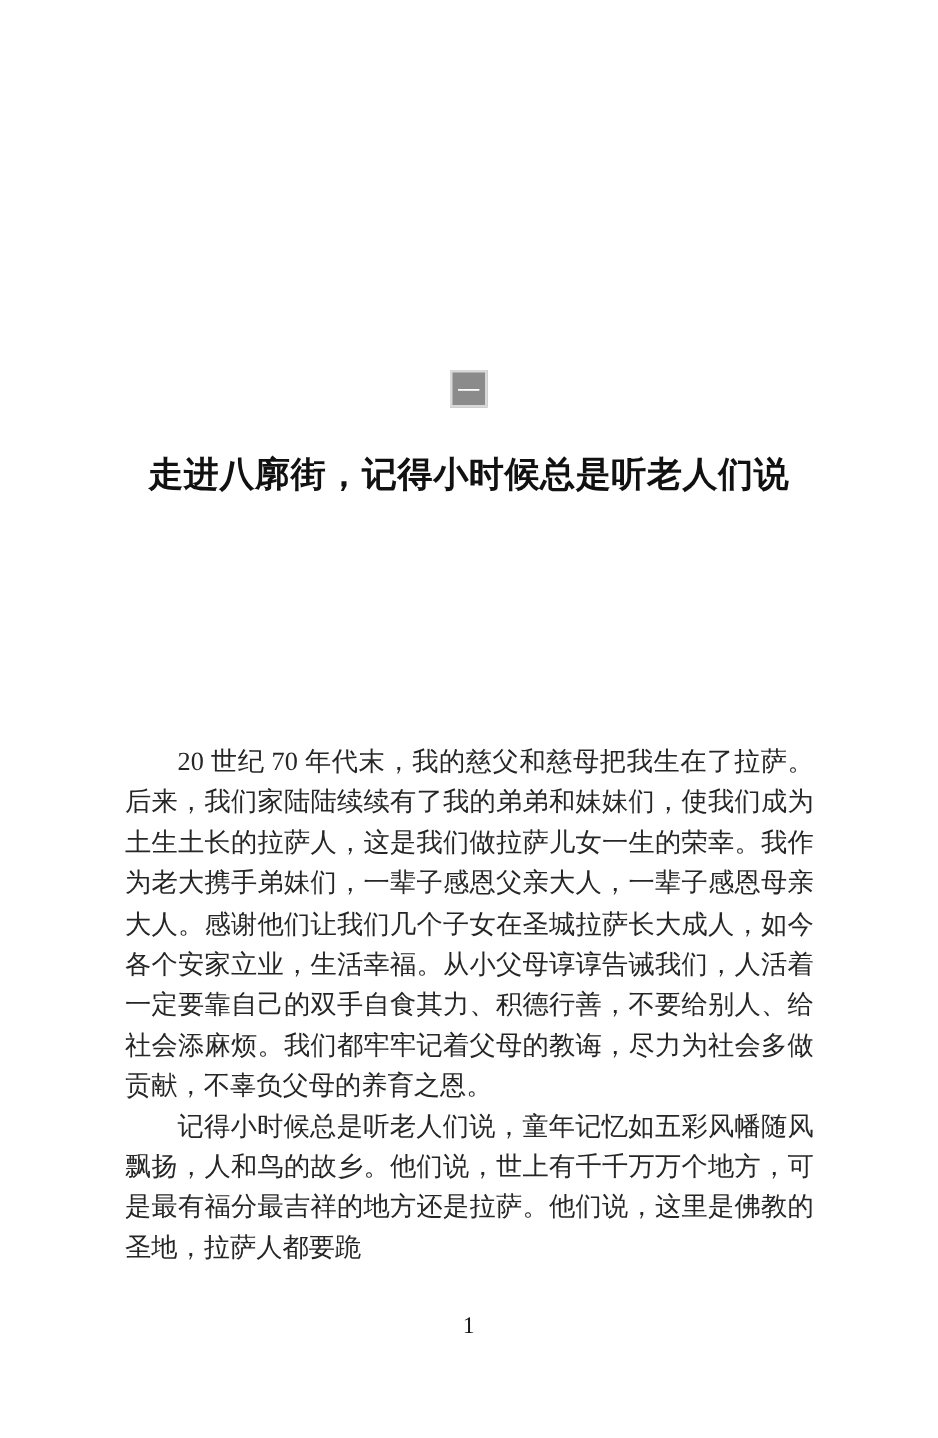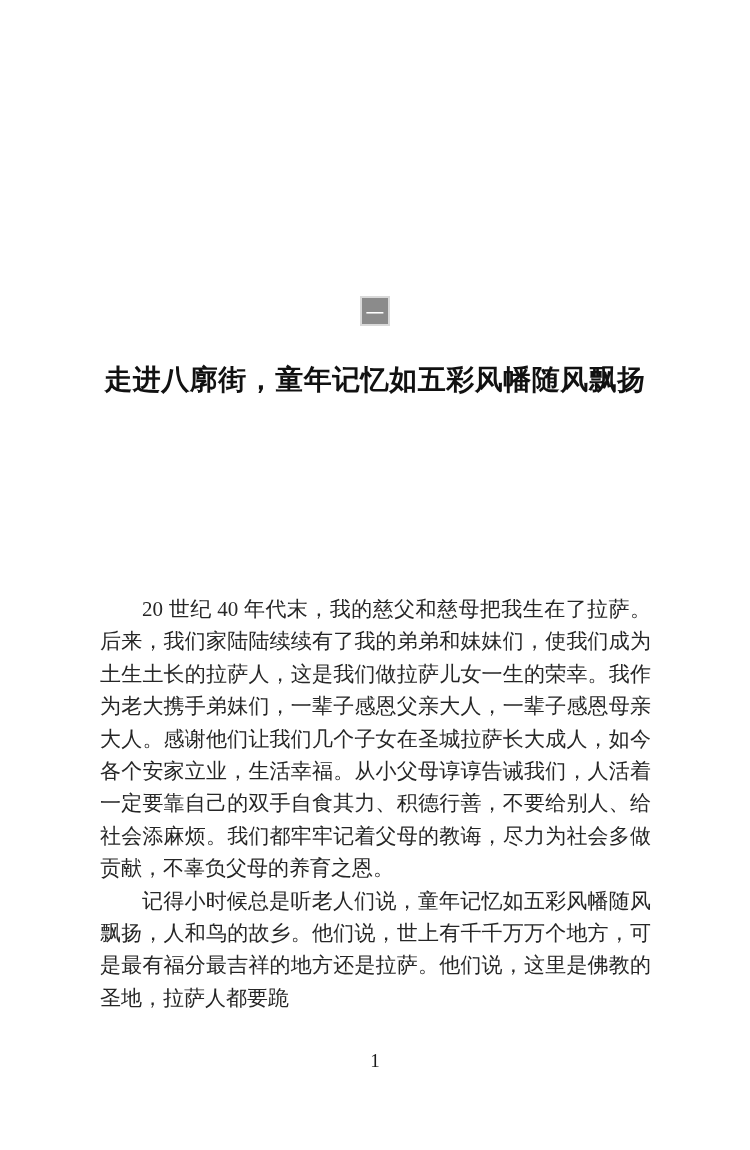--- a/index.html
+++ b/index.html
@@ -76,22 +76,22 @@
   </style>
 </head>
 <body>
 
 <div class="page">
 
   <div class="chapter-box">
     <span class="num">一</span>
   </div>
 
-  <h1 class="chapter-title">走进八廓街，童年记忆如五彩风幡随风飘扬</h1>
+  <h1 class="chapter-title">走进八廓街，记得小时候总是听老人们说</h1>
 
   <div class="body-text">
-    <p>20 世纪 40 年代末，我的慈父和慈母把我生在了拉萨。后来，我们家陆陆续续有了我的弟弟和妹妹们，使我们成为土生土长的拉萨人，这是我们做拉萨儿女一生的荣幸。我作为老大携手弟妹们，一辈子感恩父亲大人，一辈子感恩母亲大人。感谢他们让我们几个子女在圣城拉萨长大成人，如今各个安家立业，生活幸福。从小父母谆谆告诫我们，人活着一定要靠自己的双手自食其力、积德行善，不要给别人、给社会添麻烦。我们都牢牢记着父母的教诲，尽力为社会多做贡献，不辜负父母的养育之恩。</p>
+    <p>20 世纪 70 年代末，我的慈父和慈母把我生在了拉萨。后来，我们家陆陆续续有了我的弟弟和妹妹们，使我们成为土生土长的拉萨人，这是我们做拉萨儿女一生的荣幸。我作为老大携手弟妹们，一辈子感恩父亲大人，一辈子感恩母亲大人。感谢他们让我们几个子女在圣城拉萨长大成人，如今各个安家立业，生活幸福。从小父母谆谆告诫我们，人活着一定要靠自己的双手自食其力、积德行善，不要给别人、给社会添麻烦。我们都牢牢记着父母的教诲，尽力为社会多做贡献，不辜负父母的养育之恩。</p>
     <p>记得小时候总是听老人们说，童年记忆如五彩风幡随风飘扬，人和鸟的故乡。他们说，世上有千千万万个地方，可是最有福分最吉祥的地方还是拉萨。他们说，这里是佛教的圣地，拉萨人都要跪</p>
   </div>
 
   <div class="page-number">1</div>
 
 </div>
 
 </body></html>

